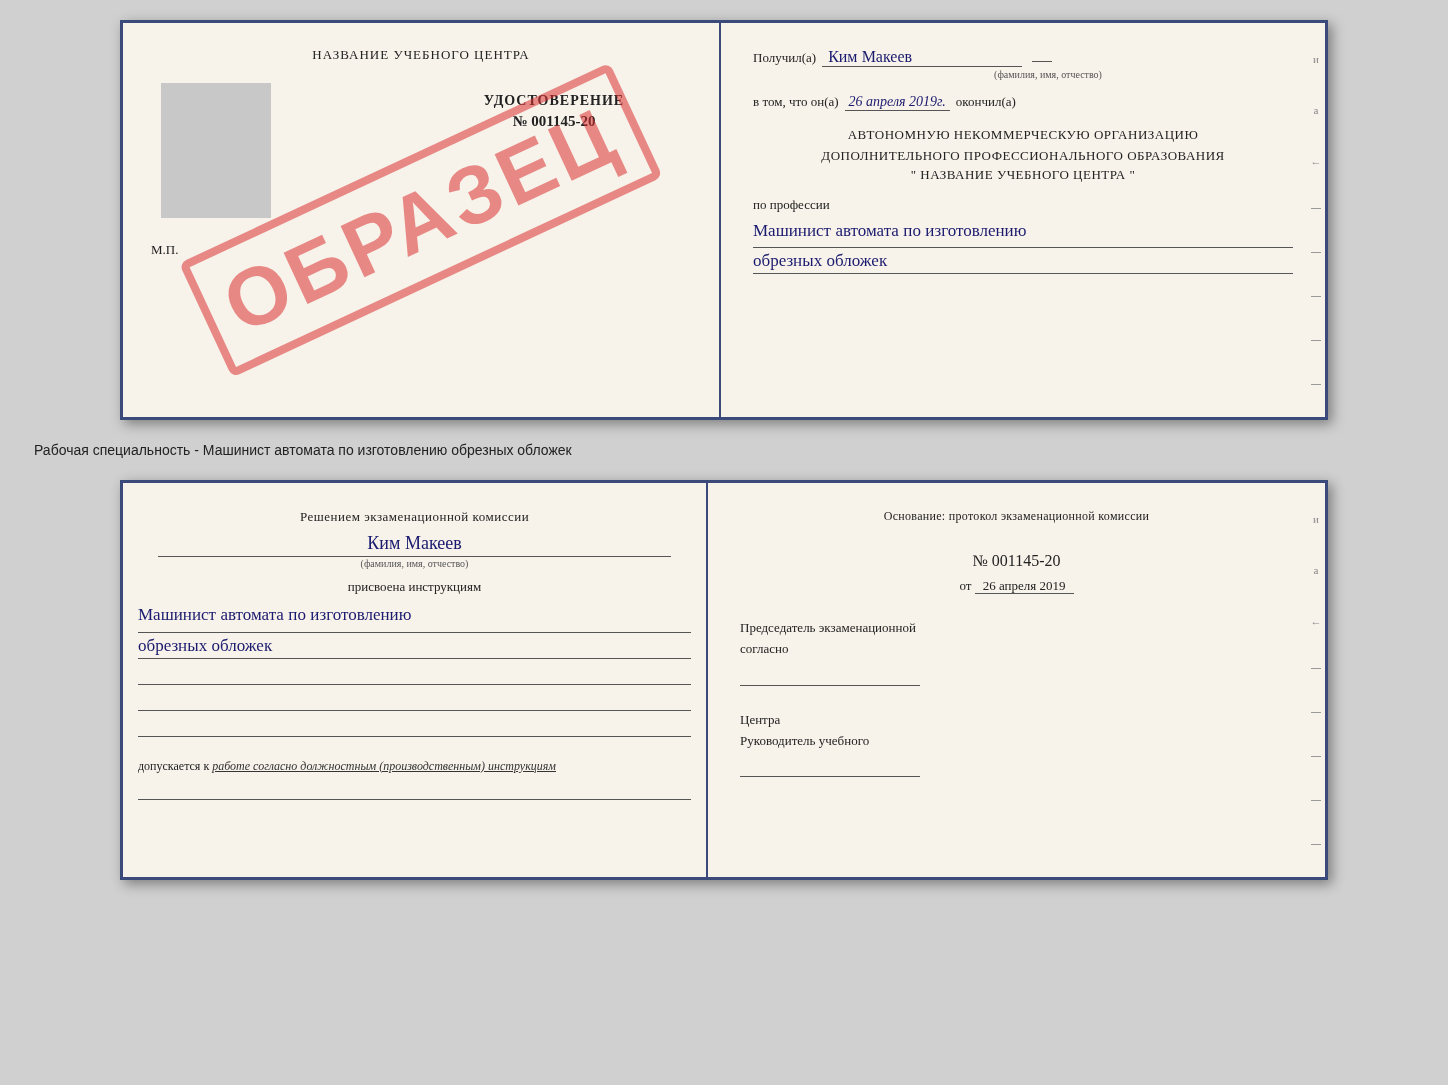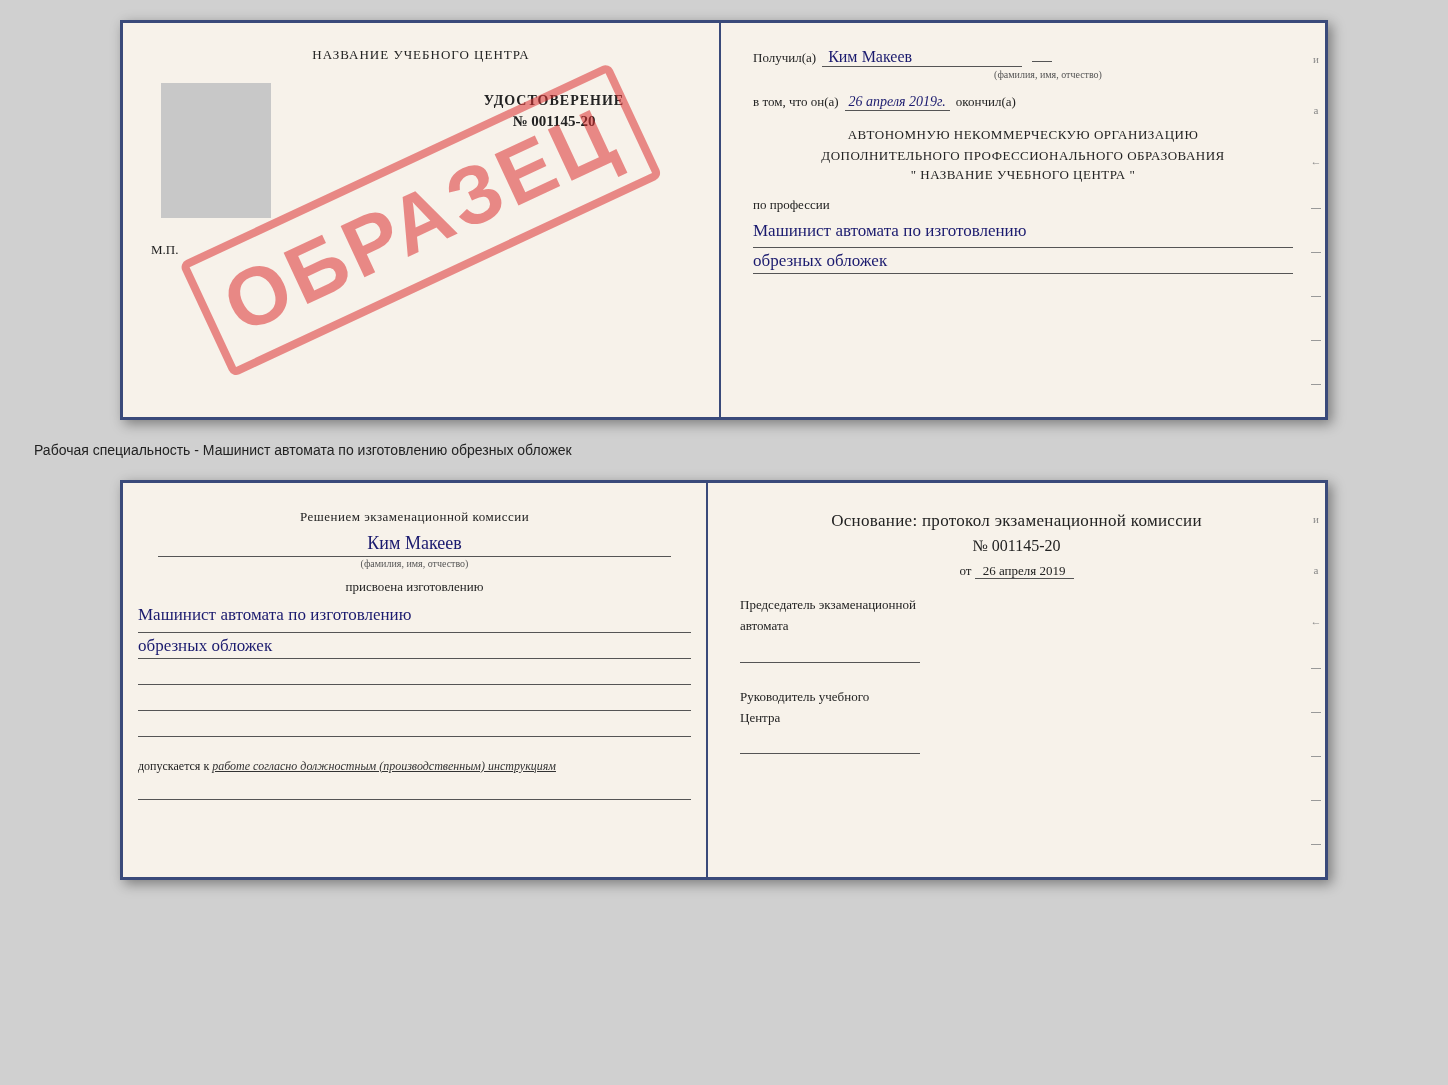--- a/index.html
+++ b/index.html
@@ -305,39 +305,39 @@
     }
     .dopusk-text {
       font-size: 12px;
       font-style: italic;
       text-decoration: underline;
       color: #333;
     }
 
     
     .osnovaniye {
-      font-size: 17px;
+      font-size: 12px;
       text-align: center;
       color: #222;
       letter-spacing: 0.3px;
       line-height: 1.6;
-      margin-bottom: 3px;
+      margin-bottom: 26px;
     }
     .protocol-number {
       font-size: 16px;
       text-align: center;
       color: #222;
       font-weight: normal;
       margin-bottom: 8px;
     }
     .ot-date {
       font-size: 13px;
       text-align: center;
       color: #222;
-      margin-bottom: 16px;
+      margin-bottom: 24px;
     }
 
     .signatory-block {
       font-size: 13px;
       color: #222;
       line-height: 1.6;
       margin-top: 6px;
     }
     .sign-line {
       border-bottom: 1px solid #555;
@@ -409,21 +409,21 @@
 <div class="between-label">Рабочая специальность - Машинист автомата по изготовлению обрезных обложек</div>
 
 <div class="document-wrapper">
 
   <div class="doc2-left">
     <div class="decision-title">Решением  экзаменационной  комиссии</div>
 
     <div class="name-handwritten-big">Ким Макеев</div>
     <div class="fio-label">(фамилия, имя, отчество)</div>
 
-    <div class="prisvoyena">присвоена изготовлению</div>
+    <div class="prisvoyena">присвоена инструкциям</div>
 
     <div class="qualification-text">Машинист автомата по изготовлению</div>
     <span class="qual-line2">обрезных обложек</span>
 
     <div class="blank-line"></div>
     <div class="blank-line"></div>
     <div class="blank-line"></div>
 
     <div class="dopuskaetsya">
       <span>допускается к</span>
@@ -437,27 +437,27 @@
 
     <div class="protocol-number">№  001145-20</div>
 
     <div class="ot-date">
       <span>от</span>
       <span style="border-bottom:1px solid #555; padding: 0 8px;">26 апреля 2019</span>
     </div>
 
     <div class="signatory-block">
       <div>Председатель экзаменационной</div>
-      <div>автомата</div>
+      <div>согласно</div>
       <div class="sign-line"></div>
     </div>
 
     <div class="signatory-block" style="margin-top: 24px;">
+      <div>Центра</div>
       <div>Руководитель учебного</div>
-      <div>Центра</div>
       <div class="sign-line"></div>
     </div>
 
     <div class="side-lines">
       <span style="font-size:11px;color:#888;">и</span>
       <span style="font-size:11px;color:#888;">а</span>
       <span style="font-size:11px;color:#888;">←</span>
       <div class="side-line-dash"></div>
       <div class="side-line-dash"></div>
       <div class="side-line-dash"></div>

